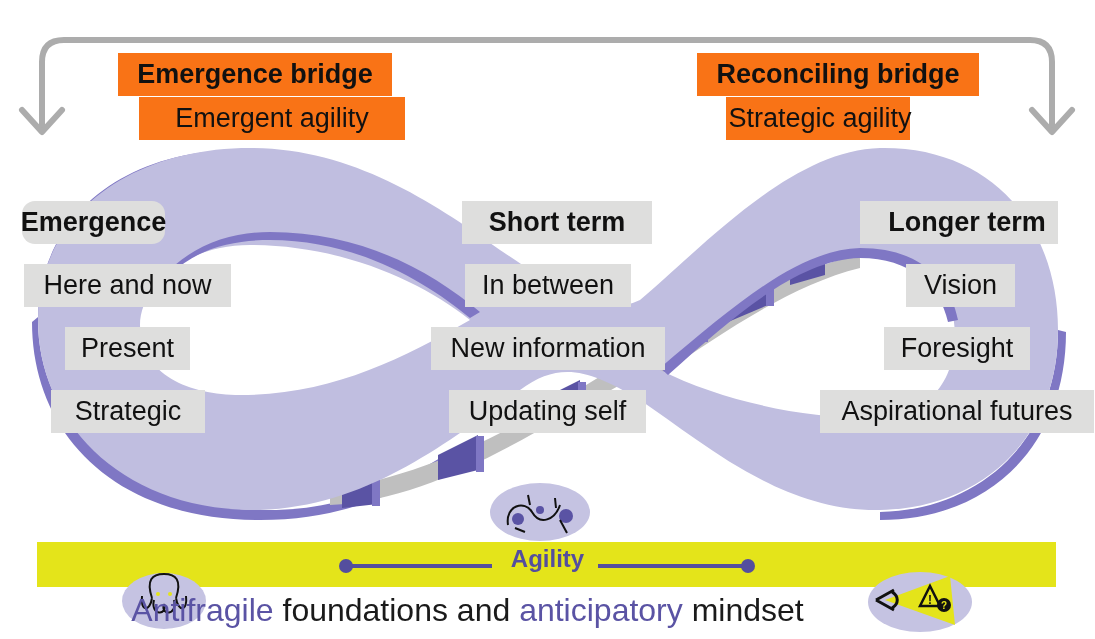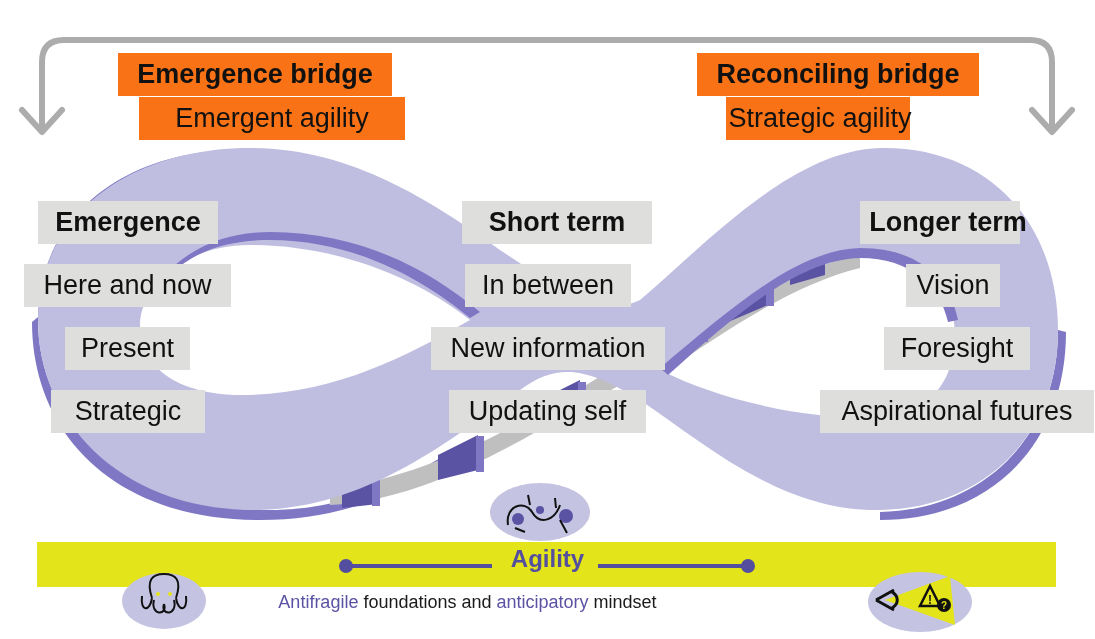--- a/index.html
+++ b/index.html
@@ -6,21 +6,21 @@
   body { width: 1095px; height: 639px; position: relative; overflow: hidden; font-family: "Liberation Sans", sans-serif; }
   #stage { position: absolute; left: 0; top: 0; width: 1095px; height: 639px; }
   svg.bg { position: absolute; left: 0; top: 0; }
   .lbl { position: absolute; font-family: "Liberation Sans", sans-serif; color: #111; white-space: nowrap; box-sizing: border-box; display: flex; align-items: center; justify-content: center; }
   .grey { background: #dededd; font-size: 27px; height: 43px; padding: 0 12px; }
   .grey.bold { font-weight: bold; }
   .yellow { background: #f97316; font-size: 27px; height: 43px; padding: 0 12px; }
   .yellow.bold { font-weight: bold; }
   .agility-bar { position: absolute; left: 37px; top: 542px; width: 1019px; height: 45px; background: #e4e41a; }
   .agility-text { position: absolute; left: 0; top: 545px; width: 1095px; text-align: center; font-weight: bold; font-size: 24px; color: #544e9e; }
-  .footer { position: absolute; left: 0; top: 592px; width: 935px; text-align: center; font-size: 18px; color: #1a1a1a; }
+  .footer { position: absolute; left: 0; top: 592px; width: 935px; text-align: center; font-size: 32px; color: #1a1a1a; }
   .footer .accent { color: #5a53a4; }
 </style>
 </head>
 <body>
 
 <div id="stage">
 
   <svg class="bg" width="1095" height="639" viewBox="0 0 1095 639">
 
     <path d="M42 130 L42 62 Q42 40 64 40 L1030 40 Q1052 40 1052 62 L1052 130" fill="none" stroke="#acacac" stroke-width="6" stroke-linecap="round"></path>
@@ -114,31 +114,31 @@
     </g>
   </svg>
 
   <div class="agility-text">Agility</div>
 
   <div class="lbl yellow bold" style="left:118px; top:53px; width:274px;">Emergence bridge</div>
   <div class="lbl yellow" style="left:139px; top:97px; width:266px;">Emergent agility</div>
   <div class="lbl yellow bold" style="left:697px; top:53px; width:282px;">Reconciling bridge</div>
   <div class="lbl yellow" style="left:726px; top:97px; width:184px;padding-left:16px;">Strategic agility</div>
 
-  <div class="lbl grey bold" style="left:38px; top:201px; width:180px;">Emergence</div>
+  <div class="lbl grey bold" style="left:22px; top:201px; width:143px;border-radius:13px;">Emergence</div>
   <div class="lbl grey" style="left:24px; top:264px; width:207px;">Here and now</div>
   <div class="lbl grey" style="left:65px; top:327px; width:125px;">Present</div>
   <div class="lbl grey" style="left:51px; top:390px; width:154px;">Strategic</div>
 
   <div class="lbl grey bold" style="left:462px; top:201px; width:190px;">Short term</div>
   <div class="lbl grey" style="left:465px; top:264px; width:166px;">In between</div>
   <div class="lbl grey" style="left:431px; top:327px; width:234px;">New information</div>
   <div class="lbl grey" style="left:449px; top:390px; width:197px;">Updating self</div>
 
-  <div class="lbl grey bold" style="left:860px; top:201px; width:160px;padding-left:28px;">Longer term</div>
-  <div class="lbl grey" style="left:906px; top:264px; width:94px;">Vision</div>
+  <div class="lbl grey bold" style="left:860px; top:201px; width:198px;padding-left:28px;">Longer term</div>
+  <div class="lbl grey" style="left:906px; top:264px; width:109px;">Vision</div>
   <div class="lbl grey" style="left:884px; top:327px; width:146px;">Foresight</div>
   <div class="lbl grey" style="left:820px; top:390px; width:274px;">Aspirational futures</div>
 
   <div class="footer">
     <span class="accent">Antifragile</span><span> foundations and </span><span class="accent">anticipatory</span><span> mindset</span>
   </div>
 </div>
 
 </body></html>

